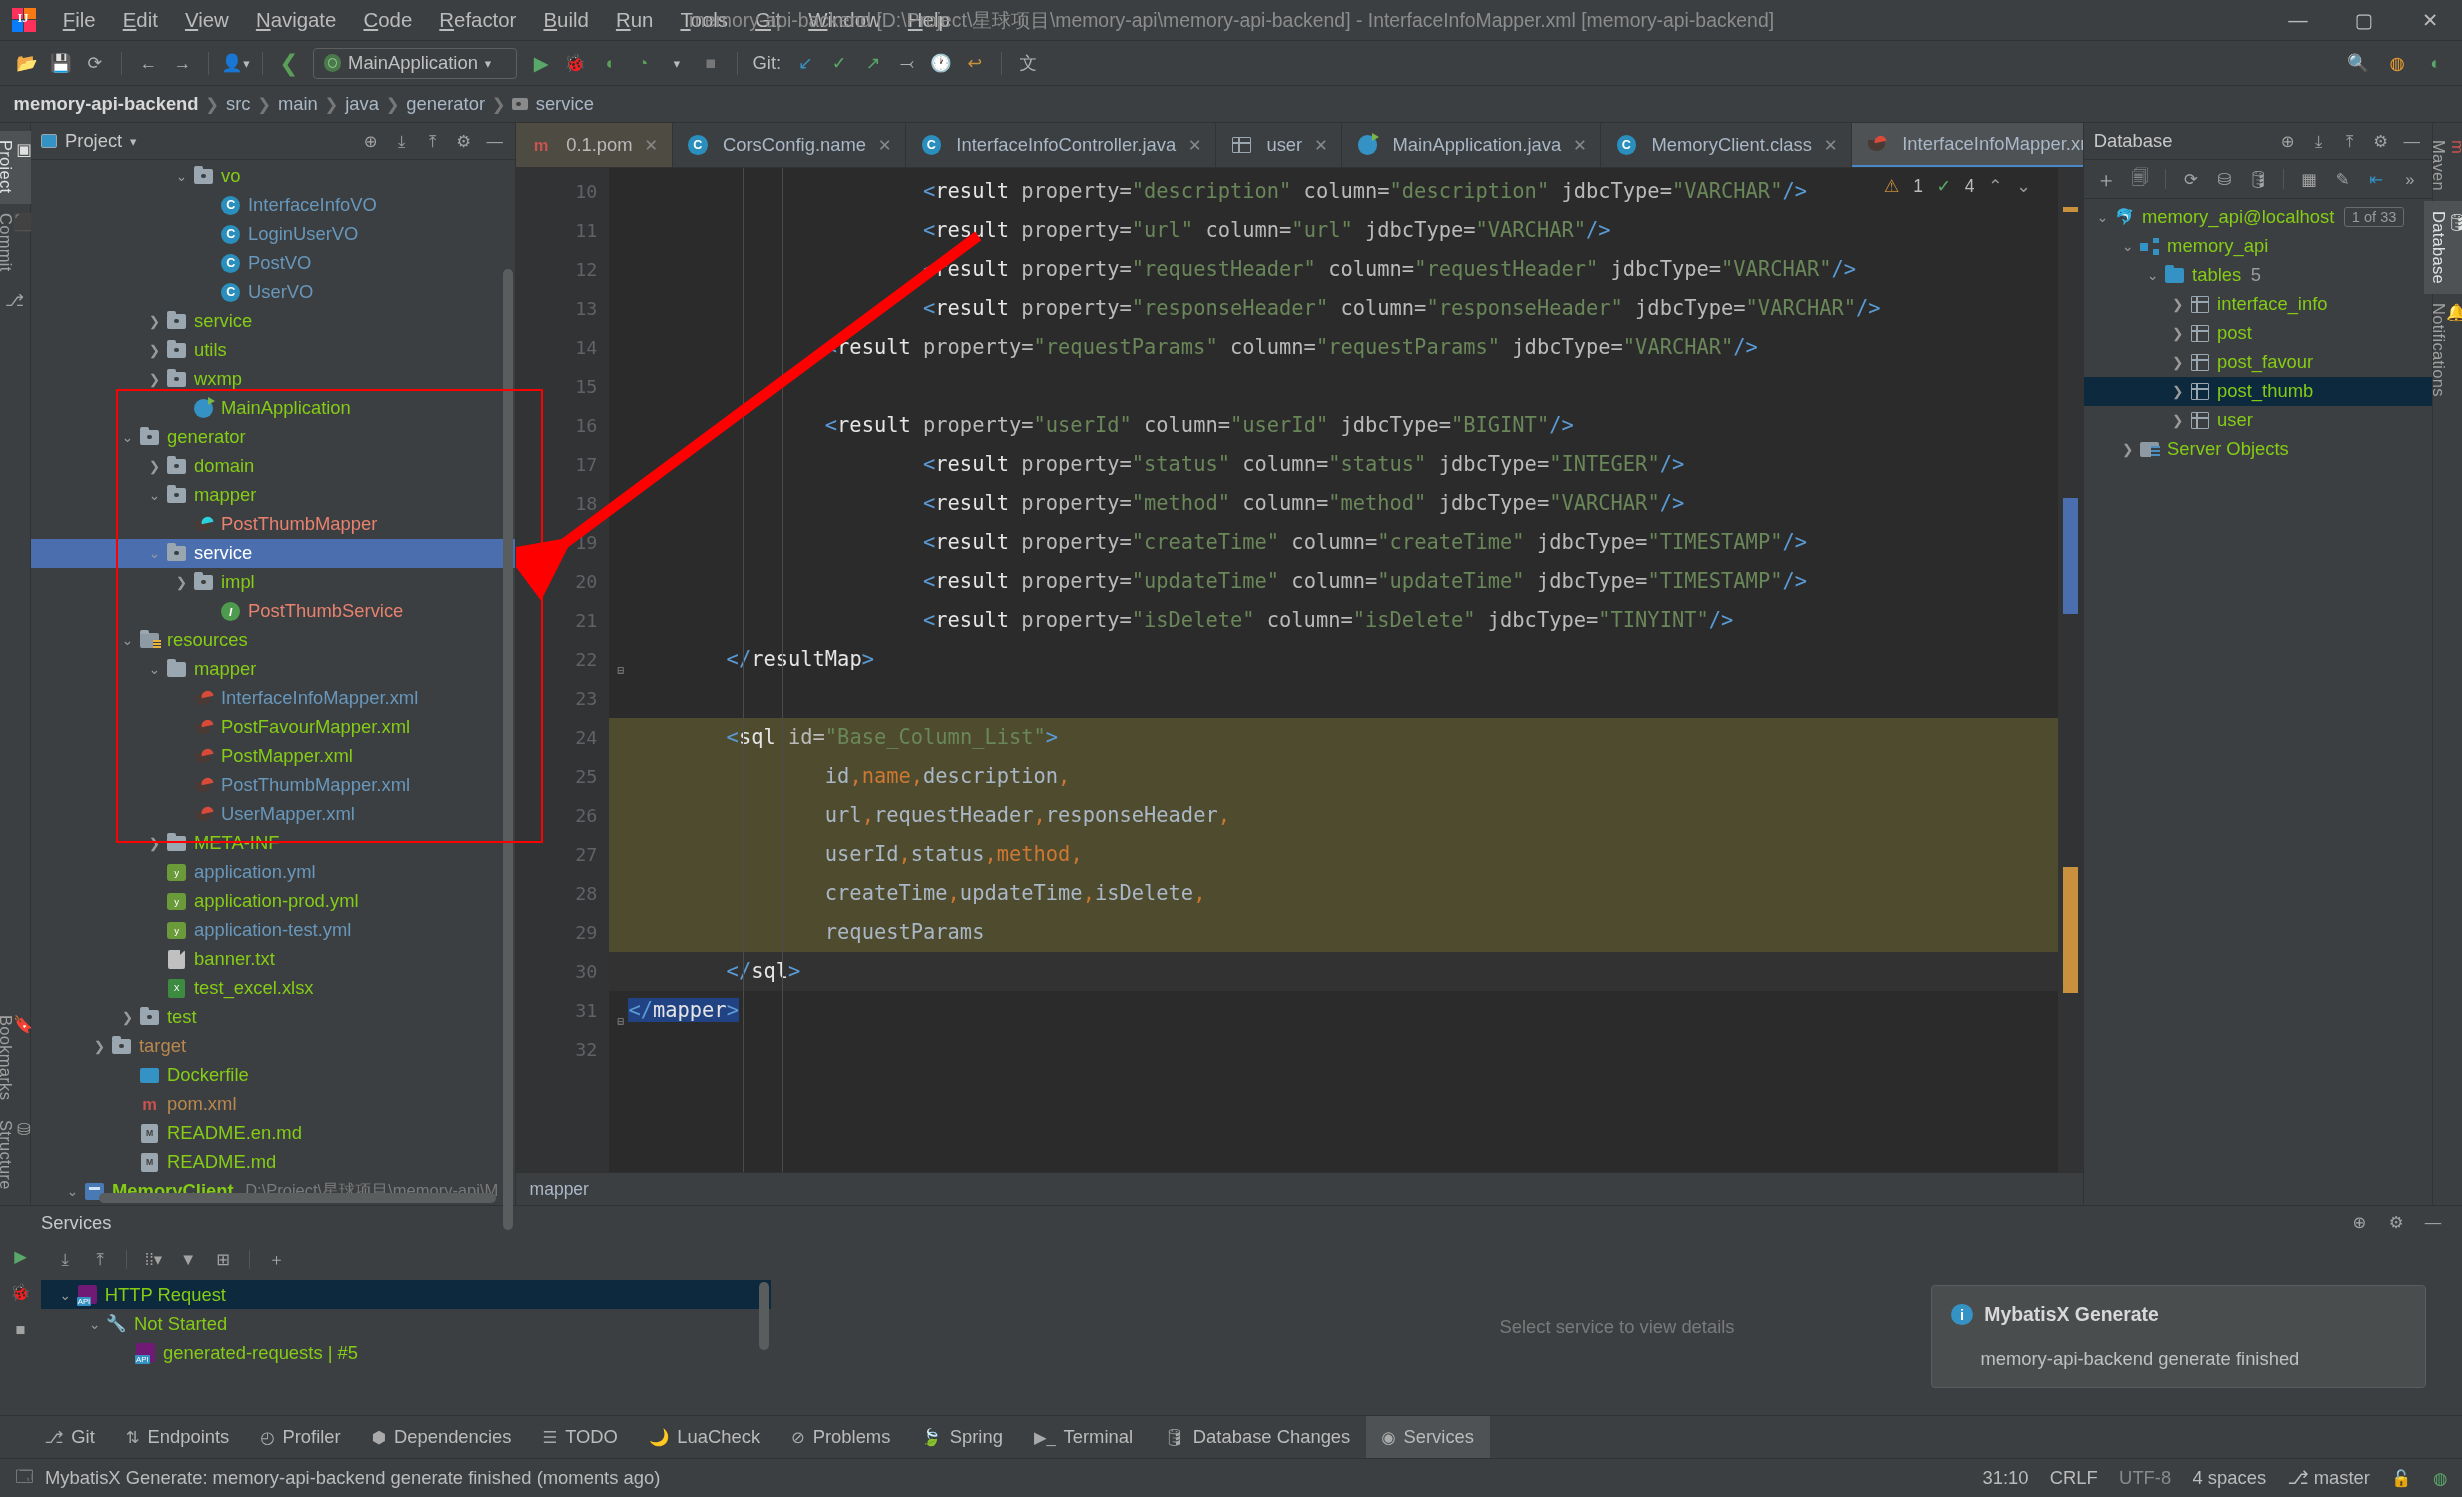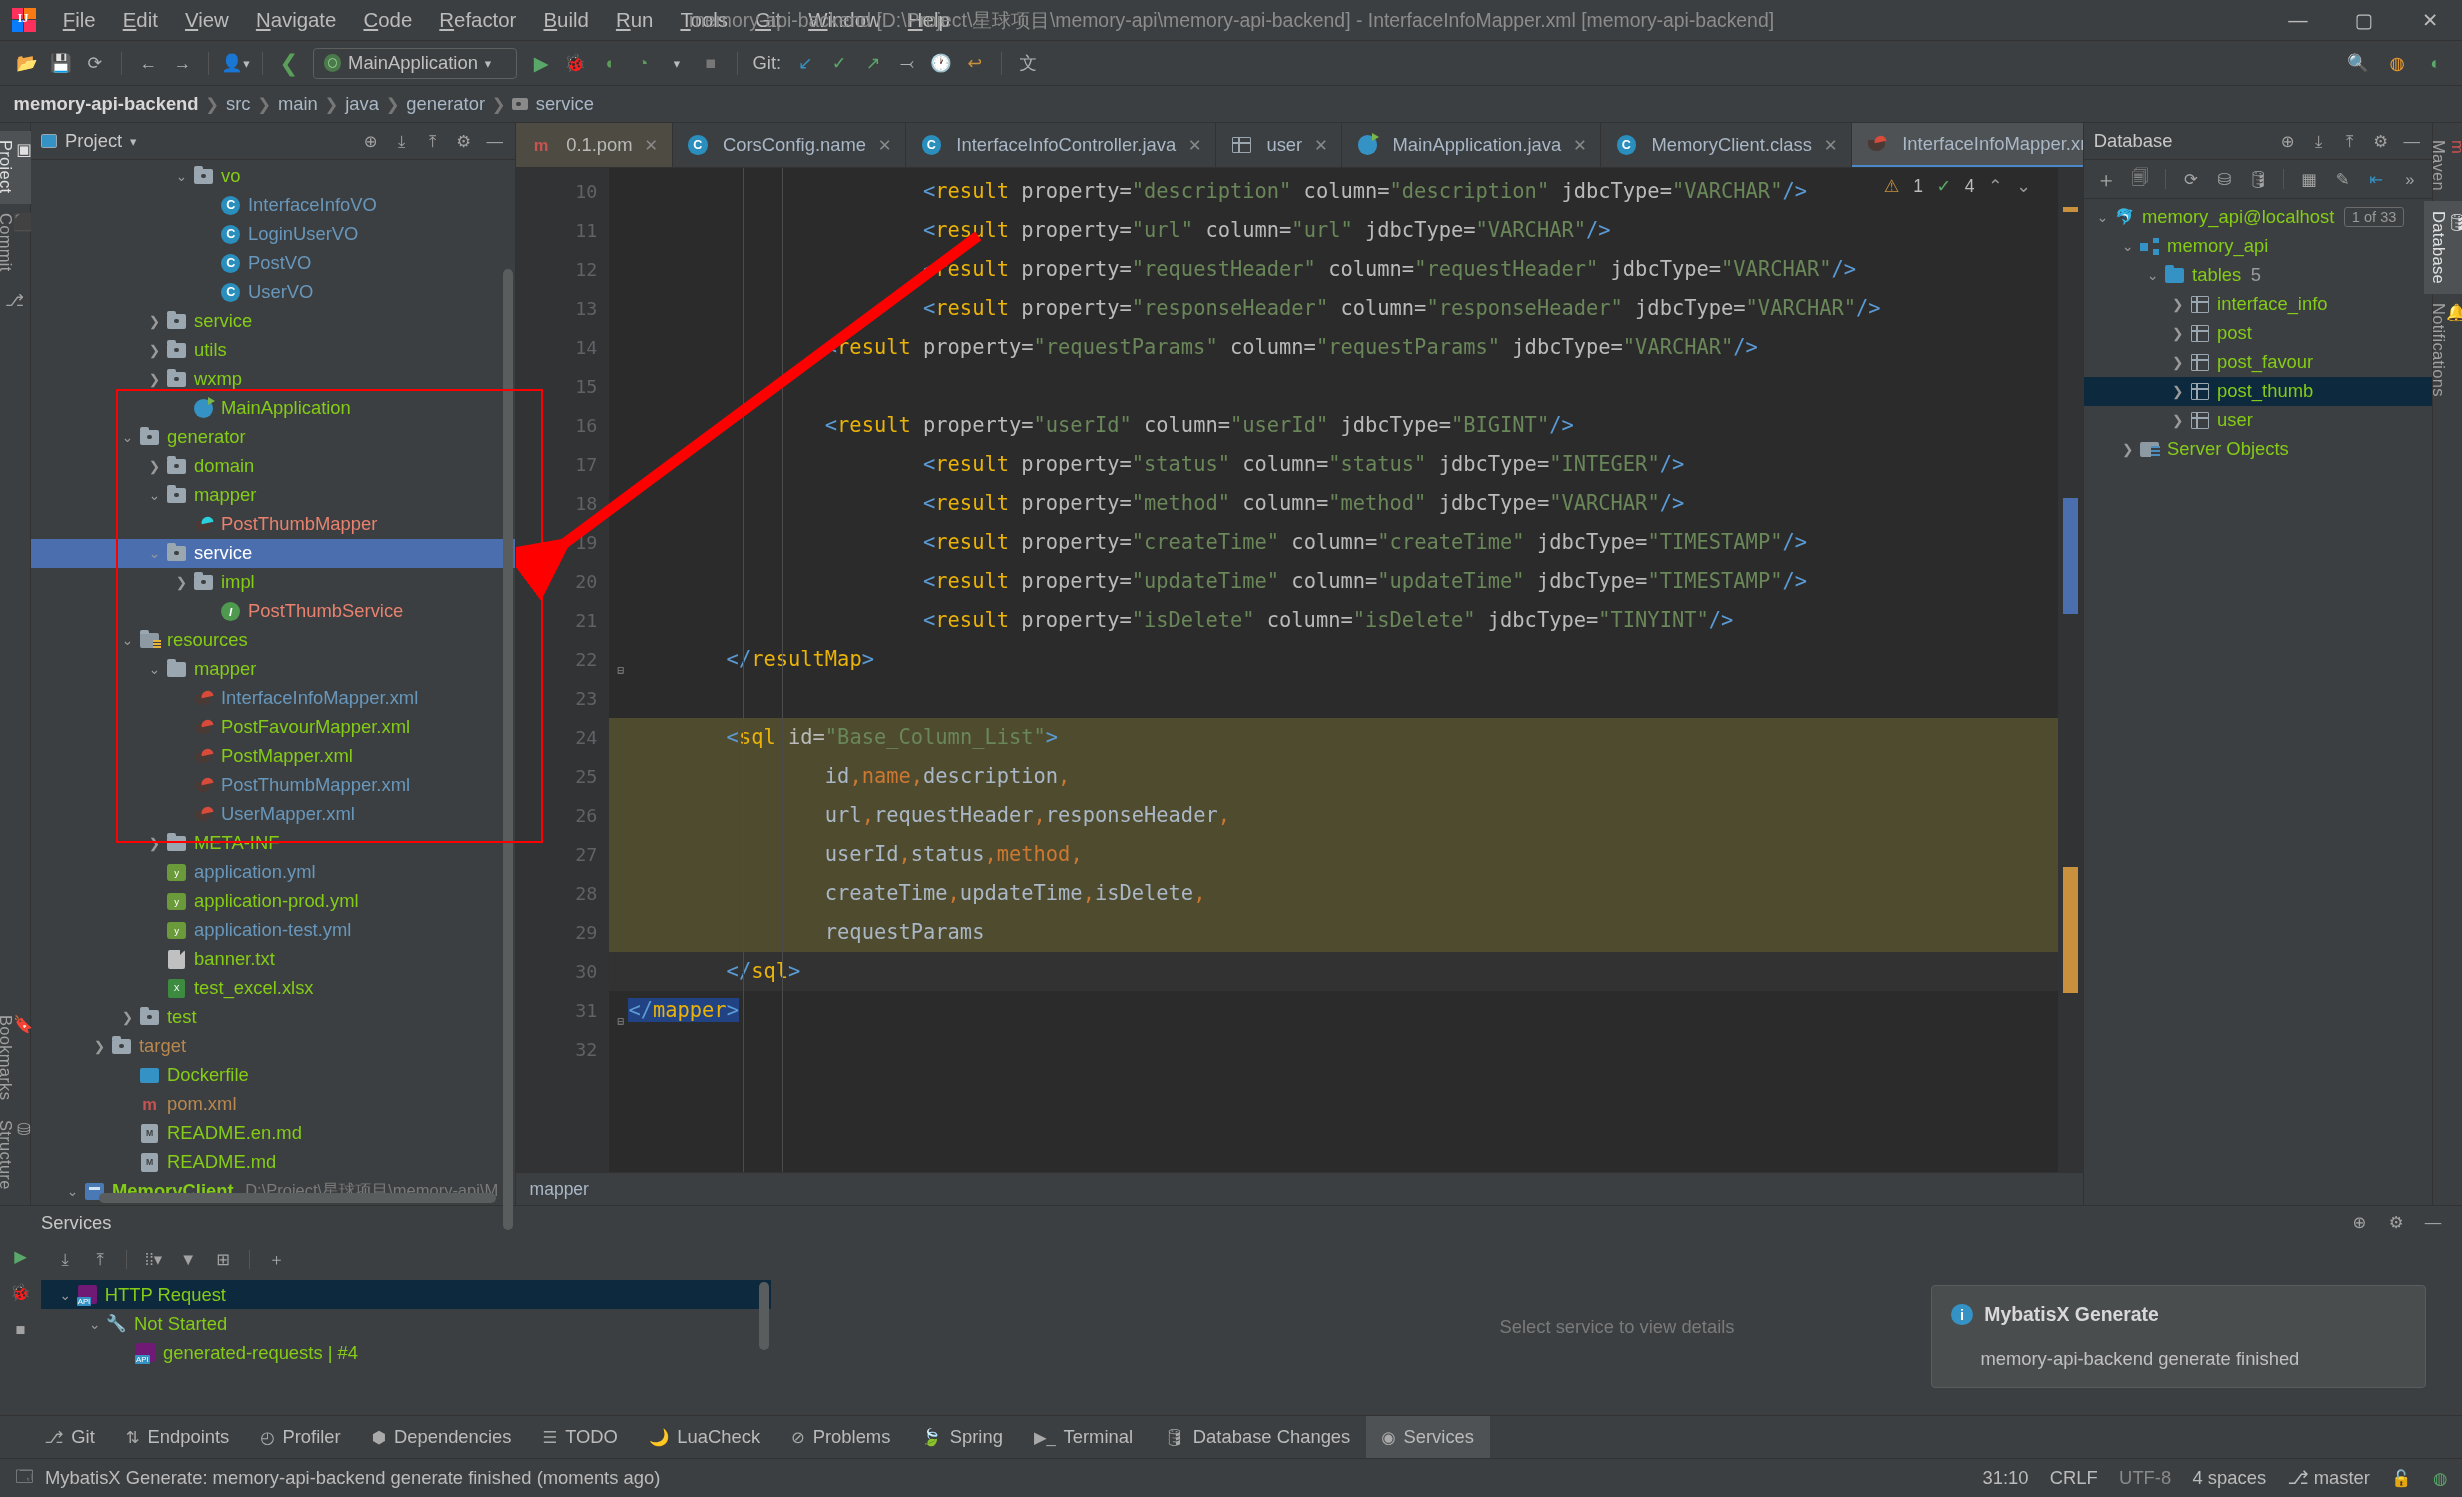--- a/index.html
+++ b/index.html
@@ -165,21 +165,21 @@
   }
   .gline { height: 39px; line-height: 39px; padding-right: 11.6px; position: relative; }
   .fold { position: absolute; right: -15.5px; top: 10.7px; width: 15.5px; height: 15.5px; color:#888; font-size:11.6px;}
   .code {
     flex: 1 1 auto; position: relative; font-family: "DejaVu Sans Mono", monospace;
     font-size: 20.4px; padding-top: 3.9px; overflow: hidden; color: #a9b7c6;
   }
   .cline { height: 39px; line-height: 39px; white-space: pre; padding-left: 19.4px; }
   .cline.hl { background: #4f4b2e; }
   .cline.hl2 { background: #323232; }
-  .tok-tag { color: #eab308; }
+  .tok-tag { color: #e5e5e5; }
   .tok-br  { color: #5b9bd5; }
   .tok-attr{ color: #bababa; }
   .tok-str { color: #6a8759; }
   .tok-plain { color: #a9b7c6; }
   .tok-comma { color: #cc7832; }
   .tok-key { color: #cc7832; margin-top: 30px; }
   .sel-box { background:#214283; }
 
   .indent-guide { position: absolute; top: 0; bottom: 0; width: 1px; background: #4b4b4b; }
 
@@ -1002,21 +1002,21 @@
               <span class="tlabel">Not Started</span>
             </div>
             <div class="svcrow">
               <span style="flex: 0 0 72px;"></span>
               <span class="arrow none">·</span>
               <span class="ico">
                 <span class="i-http">
                   <span class="api">API</span>
                 </span>
               </span>
-              <span class="tlabel">generated-requests | #4</span>
+              <span class="tlabel">generated-requests | #5</span>
             </div>
             <div style="position: absolute; right: 1.9px; top: 1.9px; width: 9.7px; height: 68px; background: rgb(90, 93, 94); border-radius: 4.9px;"></div>
           </div>
       </div>
       <div class="svc-right">
         <span>Select service to view details</span>
       </div>
     </div>
     <div class="notif">
       <div class="notif-t">

